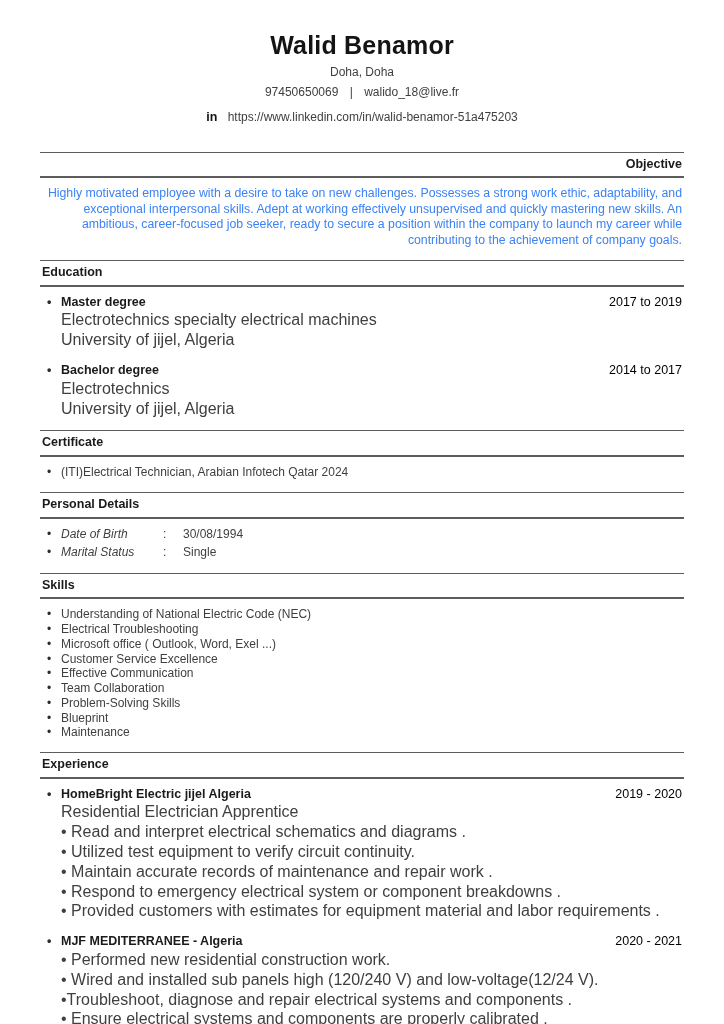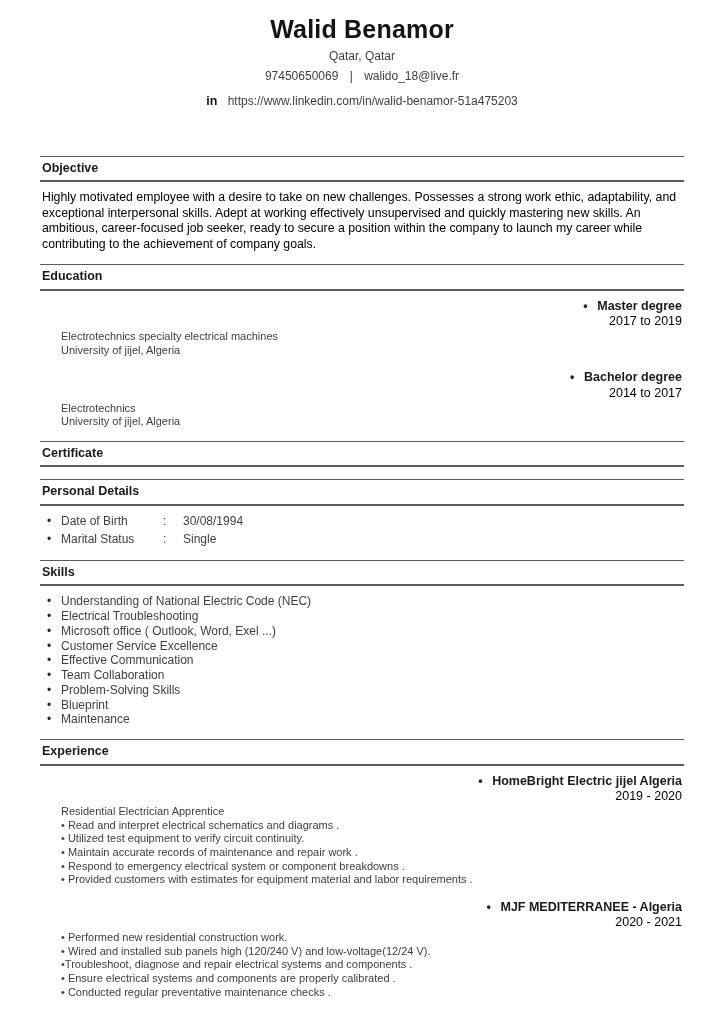--- a/index.html
+++ b/index.html
@@ -5,21 +5,21 @@
   * { margin: 0; padding: 0; box-sizing: border-box; }
   html, body {
     width: 724px; height: 1024px;
     background: #ffffff;
     overflow: hidden;
     font-family: "Liberation Sans", sans-serif;
     color: #3f3f3f;
   }
   .page {
     width: 724px; height: 1024px;
-    padding: 14px 40px 16px 40px;
+    padding: 30px 40px 16px 40px;
   }
 
   
   .header { text-align: center; }
   .person-name {
     font-size: 25px;
     font-weight: 700;
     color: #141414;
     letter-spacing: 0.2px;
     line-height: 1.2;
@@ -34,105 +34,104 @@
   .linkedin-line { margin-top: 10px; }
   .li-icon {
     font-weight: 700;
     color: #141414;
     margin-right: 7px;
     font-size: 12.5px;
   }
 
   
   section { margin-top: 12px; }
-  section.first { margin-top: 46px; }
+  section.first { margin-top: 26px; text-align: right; }
   .sec-head {
     font-size: 12.5px;
     font-weight: 700;
     color: #1a1a1a;
     border-top: 1px solid #5c5c5c;
     border-bottom: 2px solid #5c5c5c;
     padding: 4px 2px 4px 2px;
     line-height: 1.25;
     margin-bottom: 8px;
   }
   .sec-body { padding: 0 2px; }
 
   .para {
     font-size: 12.3px;
     line-height: 1.26;
-    color: #000000;
+    color: #3b82f6;
   }
 
   
   .bullet { position: relative; padding-left: 19px; }
   .bullet::before {
     content: "\2022";
     position: absolute;
     left: 5px;
     top: 0;
     color: #2b2b2b;
   }
 
   
   .entry { margin-bottom: 13px; }
   .entry:last-child { margin-bottom: 0; }
   .entry-head {
     display: flex;
     justify-content: space-between;
-    align-items: flex-end;
-    flex-direction: column;
+    align-items: flex-start;
   }
   .entry-title {
     font-size: 12.5px;
     font-weight: 700;
     color: #1a1a1a;
     line-height: 1.25;
   }
   .entry-date {
     font-size: 12.5px;
     color: #000000;
     white-space: nowrap;
     line-height: 1.25;
   }
   .entry-line {
-    font-size: 11px;
+    font-size: 16px;
     line-height: 1.24;
     color: #3f3f3f;
     padding-left: 19px;
   }
 
   
   .plain-row {
     font-size: 12px;
     line-height: 1.28;
     color: #3f3f3f;
   }
   .pd-row {
     display: flex;
     font-size: 12px;
     line-height: 1.28;
     margin-bottom: 3px;
   }
-  .pd-label { width: 102px; }
+  .pd-label { width: 102px; font-style: italic; }
   .pd-colon { width: 20px; text-align: left; }
   .skill-row {
     font-size: 12px;
     line-height: 1.23;
     color: #3f3f3f;
   }
 </style>
 </head>
 <body>
 
 <div class="page">
 
   <header class="header">
     <h1 class="person-name">Walid Benamor</h1>
-    <div class="contact-line">Qatar, Qatar</div>
+    <div class="contact-line">Doha, Doha</div>
     <div class="contact-line">
       <span>97450650069</span>
       <span class="contact-sep">|</span>
       <span>walido_18@live.fr</span>
     </div>
     <div class="contact-line linkedin-line">
       <span class="li-icon">in</span>
       <span>https://www.linkedin.com/in/walid-benamor-51a475203</span>
     </div>
   </header>
@@ -164,20 +163,23 @@
         </div>
         <div class="entry-line">Electrotechnics</div>
         <div class="entry-line">University of jijel, Algeria</div>
       </div>
 
     </div>
   </section>
 
   <section>
     <h2 class="sec-head">Certificate</h2>
+    <div class="sec-body">
+      <div class="plain-row bullet">(ITI)Electrical Technician, Arabian Infotech Qatar 2024</div>
+    </div>
   </section>
 
   <section>
     <h2 class="sec-head">Personal Details</h2>
     <div class="sec-body">
 
       <div class="pd-row bullet">
         <span class="pd-label">Date of Birth</span>
         <span class="pd-colon">:</span>
         <span>30/08/1994</span>

